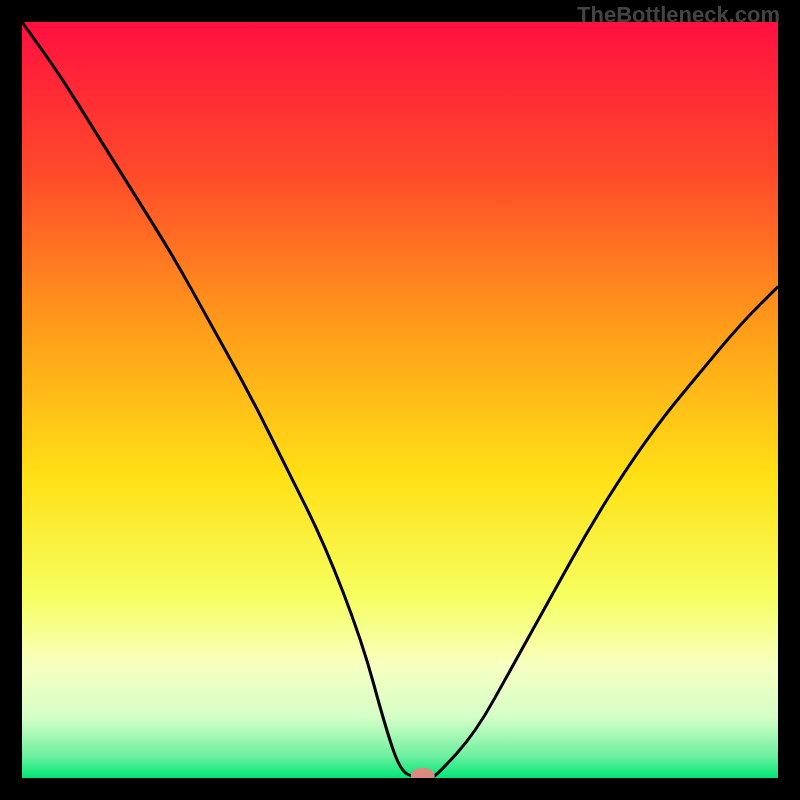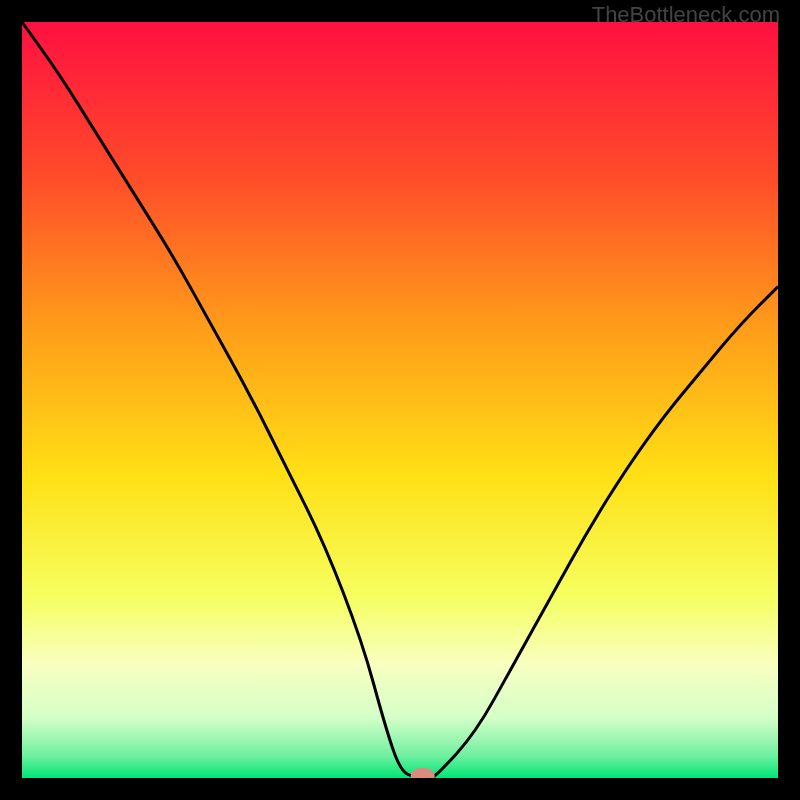--- a/index.html
+++ b/index.html
@@ -24,21 +24,21 @@
     width: 756px;
     height: 756px;
     overflow: hidden;
   }
   .attribution {
     position: absolute;
     top: 2px;
     right: 20px;
     color: #444;
     font-size: 22px;
-    font-weight: 400;
+    font-weight: 700;
     letter-spacing: 0px;
   }
 </style>
 </head>
 <body>
 
 <div class="frame">
   <div class="attribution">TheBottleneck.com</div>
   <div class="plot">
     <svg id="plot-svg" width="756" height="756" viewBox="0 0 756 756">

